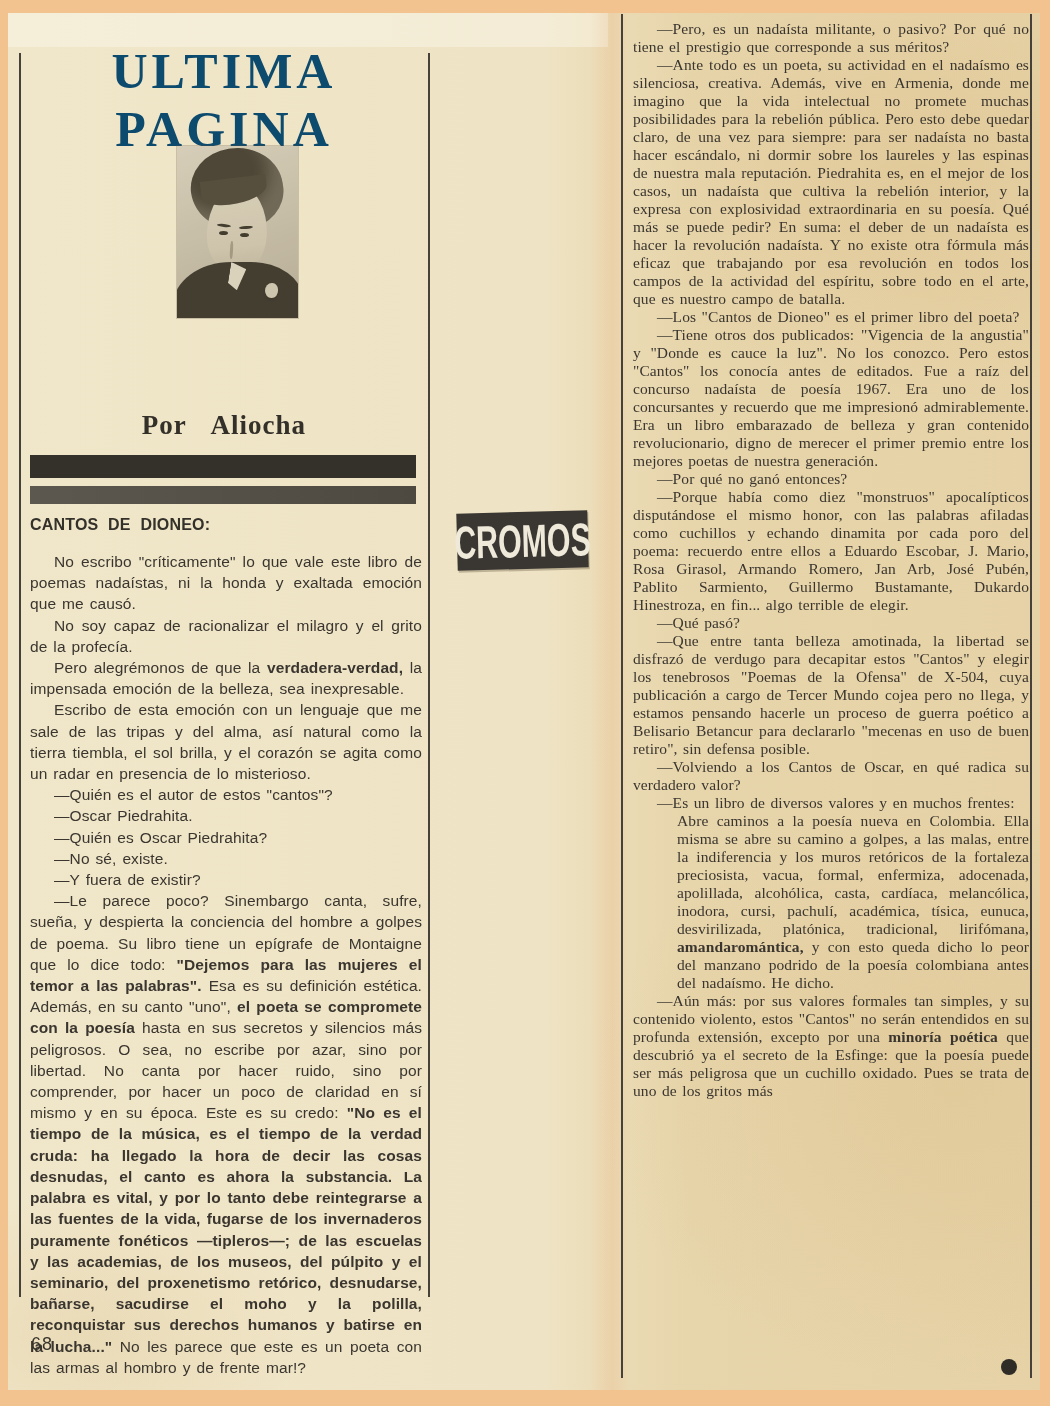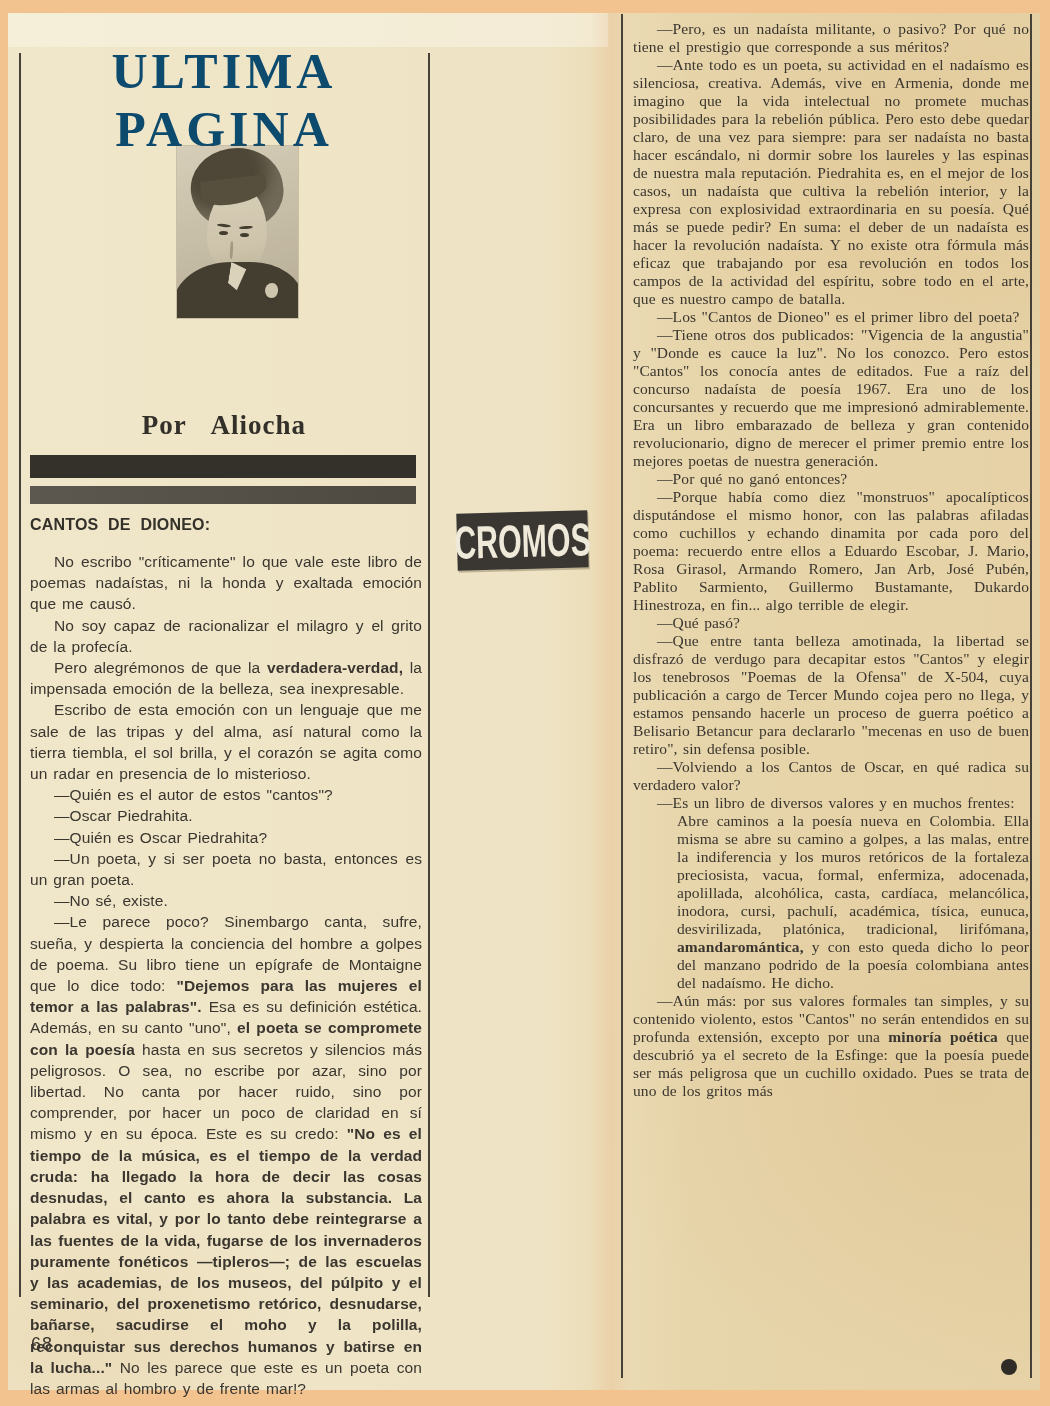--- a/index.html
+++ b/index.html
@@ -139,22 +139,22 @@
 </div>
 
 <div class="lc-body">
     <p class="para"><span>No escribo "críticamente" lo que vale este libro de poemas nadaístas, ni la honda y exaltada emoción que me causó.</span></p>
     <p class="para"><span>No soy capaz de racionalizar el milagro y el grito de la profecía.</span></p>
     <p class="para"><span>Pero alegrémonos de que la </span><span class="bold">verdadera-verdad,</span><span> la impensada emoción de la belleza, sea inexpresable.</span></p>
     <p class="para"><span>Escribo de esta emoción con un lenguaje que me sale de las tripas y del alma, así natural como la tierra tiembla, el sol brilla, y el corazón se agita como un radar en presencia de lo misterioso.</span></p>
     <p class="para"><span>—Quién es el autor de estos "cantos"?</span></p>
     <p class="para"><span>—Oscar Piedrahita.</span></p>
     <p class="para"><span>—Quién es Oscar Piedrahita?</span></p>
-    <p class="para"><span>—Un poeta, y si ser poeta no basta, entonces es un gran poeta.</span></p>
     <p class="para"><span>—No sé, existe.</span></p>
+    <p class="para"><span>—Y fuera de existir?</span></p>
     <p class="para"><span>—Le parece poco? Sinembargo canta, sufre, sueña, y despierta la conciencia del hombre a golpes de poema. Su libro tiene un epígrafe de Montaigne que lo dice todo: </span><span class="bold">"Dejemos para las mujeres el temor a las palabras".</span><span> Esa es su definición estética. Además, en su canto "uno", </span><span class="bold">el poeta se compromete con la poesía</span><span> hasta en sus secretos y silencios más peligrosos. O sea, no escribe por azar, sino por libertad. No canta por hacer ruido, sino por comprender, por hacer un poco de claridad en sí mismo y en su época. Este es su credo: </span><span class="bold">"No es el tiempo de la música, es el tiempo de la verdad cruda: ha llegado la hora de decir las cosas desnudas, el canto es ahora la substancia. La palabra es vital, y por lo tanto debe reintegrarse a las fuentes de la vida, fugarse de los invernaderos puramente fonéticos —tipleros—; de las escuelas y las academias, de los museos, del púlpito y el seminario, del proxenetismo retórico, desnudarse, bañarse, sacudirse el moho y la polilla, reconquistar sus derechos humanos y batirse en la lucha..."</span><span> No les parece que este es un poeta con las armas al hombro y de frente mar!?</span></p>
   </div>
 
 <div class="rc-body">
   <div>
       <p class="para"><span>—Pero, es un nadaísta militante, o pasivo? Por qué no tiene el prestigio que corresponde a sus méritos?</span></p>
       <p class="para"><span>—Ante todo es un poeta, su actividad en el nadaísmo es silenciosa, creativa. Además, vive en Armenia, donde me imagino que la vida intelectual no promete muchas posibilidades para la rebelión pública. Pero esto debe quedar claro, de una vez para siempre: para ser nadaísta no basta hacer escándalo, ni dormir sobre los laureles y las espinas de nuestra mala reputación. Piedrahita es, en el mejor de los casos, un nadaísta que cultiva la rebelión interior, y la expresa con explosividad extraordinaria en su poesía. Qué más se puede pedir? En suma: el deber de un nadaísta es hacer la revolución nadaísta. Y no existe otra fórmula más eficaz que trabajando por esa revolución en todos los campos de la actividad del espíritu, sobre todo en el arte, que es nuestro campo de batalla.</span></p>
       <p class="para"><span>—Los "Cantos de Dioneo" es el primer libro del poeta?</span></p>
       <p class="para"><span>—Tiene otros dos publicados: "Vigencia de la angustia" y "Donde es cauce la luz". No los conozco. Pero estos "Cantos" los conocía antes de editados. Fue a raíz del concurso nadaísta de poesía 1967. Era uno de los concursantes y recuerdo que me impresionó admirablemente. Era un libro embarazado de belleza y gran contenido revolucionario, digno de merecer el primer premio entre los mejores poetas de nuestra generación.</span></p>
       <p class="para"><span>—Por qué no ganó entonces?</span></p>

